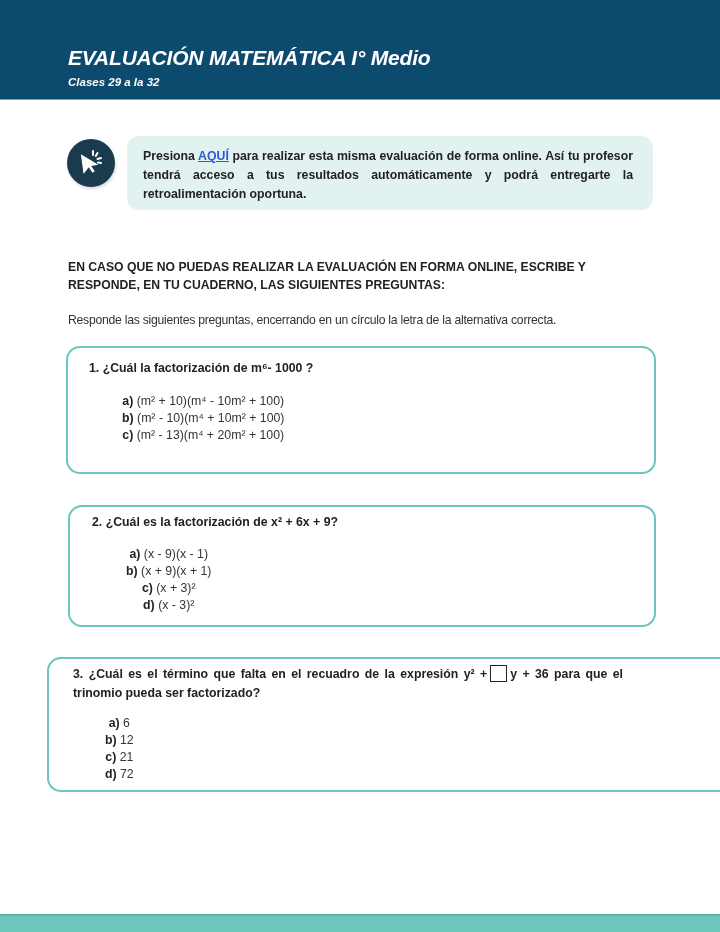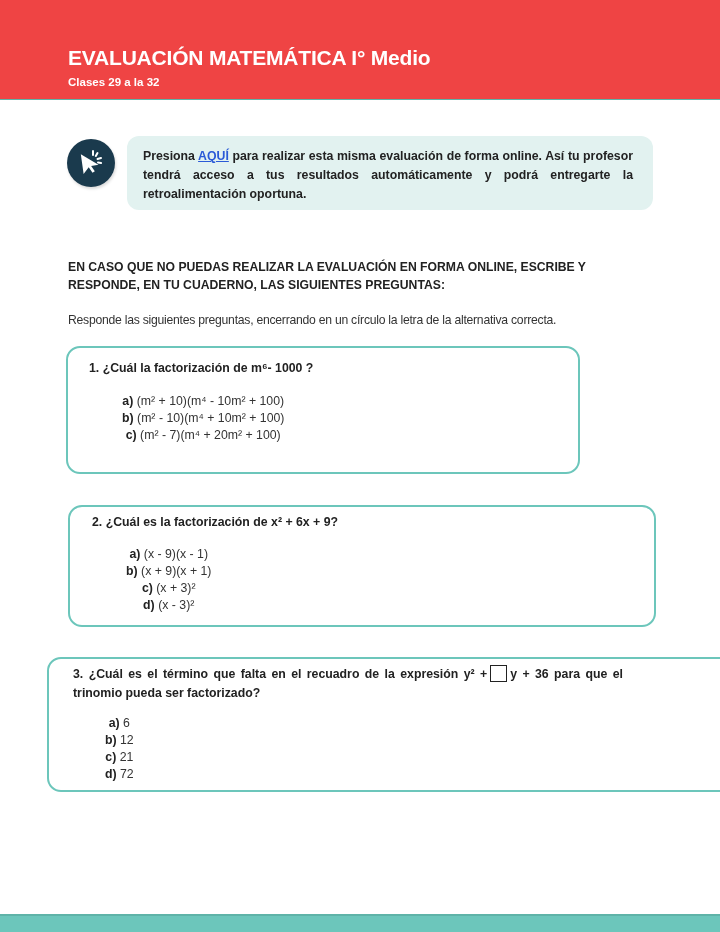--- a/index.html
+++ b/index.html
@@ -1,21 +1,21 @@
 <!DOCTYPE html>
 <html><head>
   <meta charset="utf-8">
   <style>
     * { box-sizing: border-box; margin: 0; padding: 0; }
     html, body { width: 720px; height: 932px; background: #ffffff; overflow: hidden; }
     body { position: relative; font-family: "Liberation Sans", sans-serif; color: #222; }
 
     .header {
       position: absolute; left: 0; top: 0; width: 720px; height: 100px;
-      background: #ef4444; border-bottom: 1px solid #5fb3a8;
+      background: #0c4a6e; border-bottom: 1px solid #5fb3a8; font-style: italic;
     }
     .header-title {
       position: absolute; left: 68px; top: 46px;
       color: #ffffff; font-size: 21px; font-weight: bold; letter-spacing: -0.2px;
     }
     .header-subtitle {
       position: absolute; left: 68px; top: 76px;
       color: #ffffff; font-size: 11.5px; font-weight: bold;
     }
 
@@ -39,21 +39,21 @@
       font-size: 12.2px; font-weight: bold; line-height: 18px; color: #222;
     }
     .instruction-plain {
       position: absolute; left: 68px; top: 313px; width: 600px;
       font-size: 12.2px; color: #333; letter-spacing: -0.25px;
     }
 
     .qbox {
       position: absolute; border: 2.5px solid #6cc6bb; border-radius: 14px; background: #fff;
     }
-    .q1 { left: 66px; top: 346px; width: 514px; height: 128px; }
+    .q1 { left: 66px; top: 346px; width: 590px; height: 128px; }
     .q2 { left: 68px; top: 505px; width: 588px; height: 122px; }
     .q3 { left: 47px; top: 657px; width: 689px; height: 135px; }
 
     .q-title {
       position: absolute; font-size: 12.3px; font-weight: bold; color: #222; line-height: 19px;
     }
     .options { position: absolute; font-size: 12.3px; color: #333; line-height: 17px; text-align: center; }
     .options b { color: #222; }
     .blank {
       display: inline-block; width: 17px; height: 17px; border: 1.5px solid #222;
@@ -91,21 +91,21 @@
 <div class="instruction-plain">Responde las siguientes preguntas, encerrando en un círculo la letra de la alternativa correcta.</div>
 
 <div class="qbox q1">
   <div class="q-title" style="left:21px; top:11px;">
     <span>1.</span>
     <span>¿Cuál la factorización de m⁶- 1000 ?</span>
   </div>
   <div class="options" style="left:54px; top:45px;">
     <div><b>a)</b> <span>(m² + 10)(m⁴ - 10m² + 100)</span></div>
     <div><b>b)</b> <span>(m² - 10)(m⁴ + 10m² + 100)</span></div>
-    <div><b>c)</b> <span>(m² - 7)(m⁴ + 20m² + 100)</span></div>
+    <div><b>c)</b> <span>(m² - 13)(m⁴ + 20m² + 100)</span></div>
   </div>
 </div>
 
 <div class="qbox q2">
   <div class="q-title" style="left:22px; top:6px;">
     <span>2.</span>
     <span>¿Cuál es la factorización de x² + 6x + 9?</span>
   </div>
   <div class="options" style="left:56px; top:39px;">
     <div><b>a)</b> <span>(x - 9)(x - 1)</span></div>

